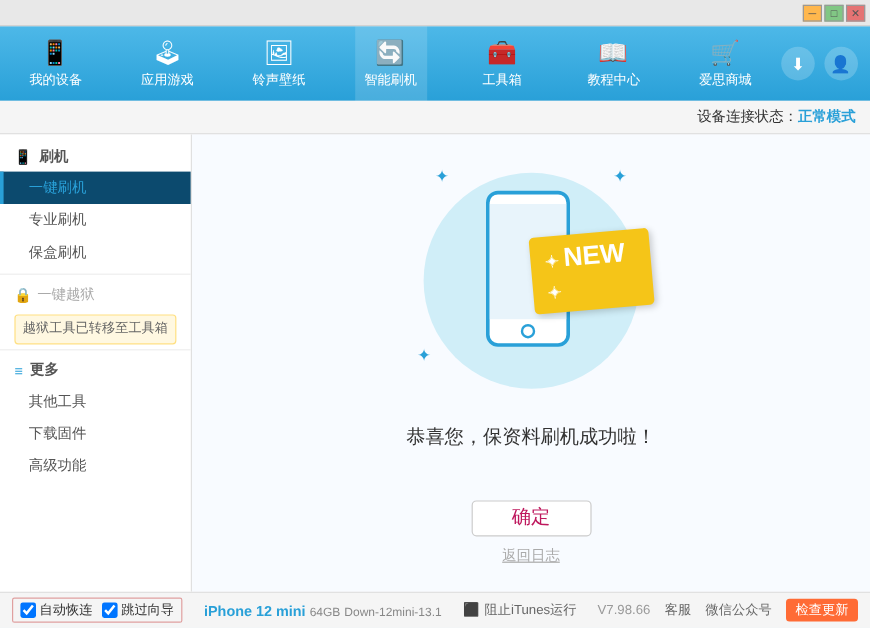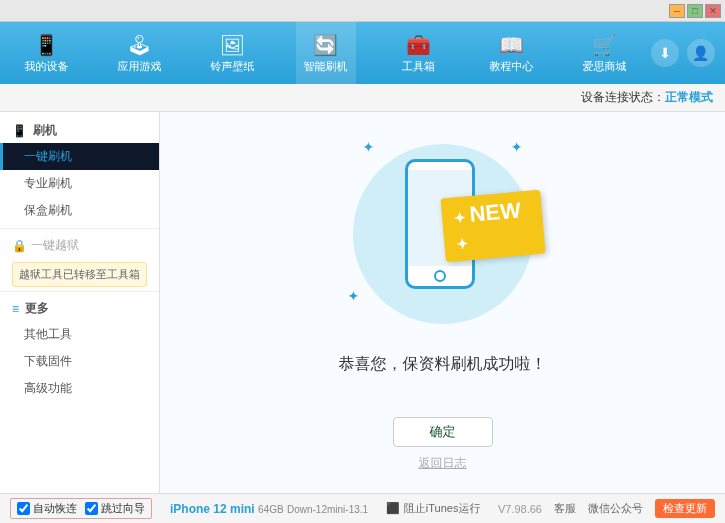--- a/index.html
+++ b/index.html
@@ -145,21 +145,21 @@
       color: #29a0d8;
     }
     .sidebar-item {
       padding: 5px 16px 5px 24px;
       font-size: 12px;
       color: #555;
       cursor: pointer;
     }
     .sidebar-item.active {
       color: #29a0d8;
-      background: #0f172a;
+      background: #0c4a6e;
       border-left: 3px solid #29a0d8;
       padding-left: 21px;
     }
     .sidebar-divider {
       height: 1px;
       background: #eee;
       margin: 4px 0;
     }
     .sidebar-locked {
       display: flex;
@@ -269,22 +269,22 @@
       margin-bottom: 16px;
     }
 
     .confirm-btn {
       width: 100px;
       height: 30px;
       background: #fff;
       border: 1px solid #ccc;
       border-radius: 4px;
       cursor: pointer;
-      font-size: 13px;
-      color: #14532d;
+      font-size: 16px;
+      color: #be185d;
       margin-bottom: 8px;
       display: flex; align-items: center; justify-content: center; margin-top: 26px;
     }
 
     .return-link {
       font-size: 12px;
       color: #aaa;
       cursor: pointer;
       text-decoration: underline;
     }

